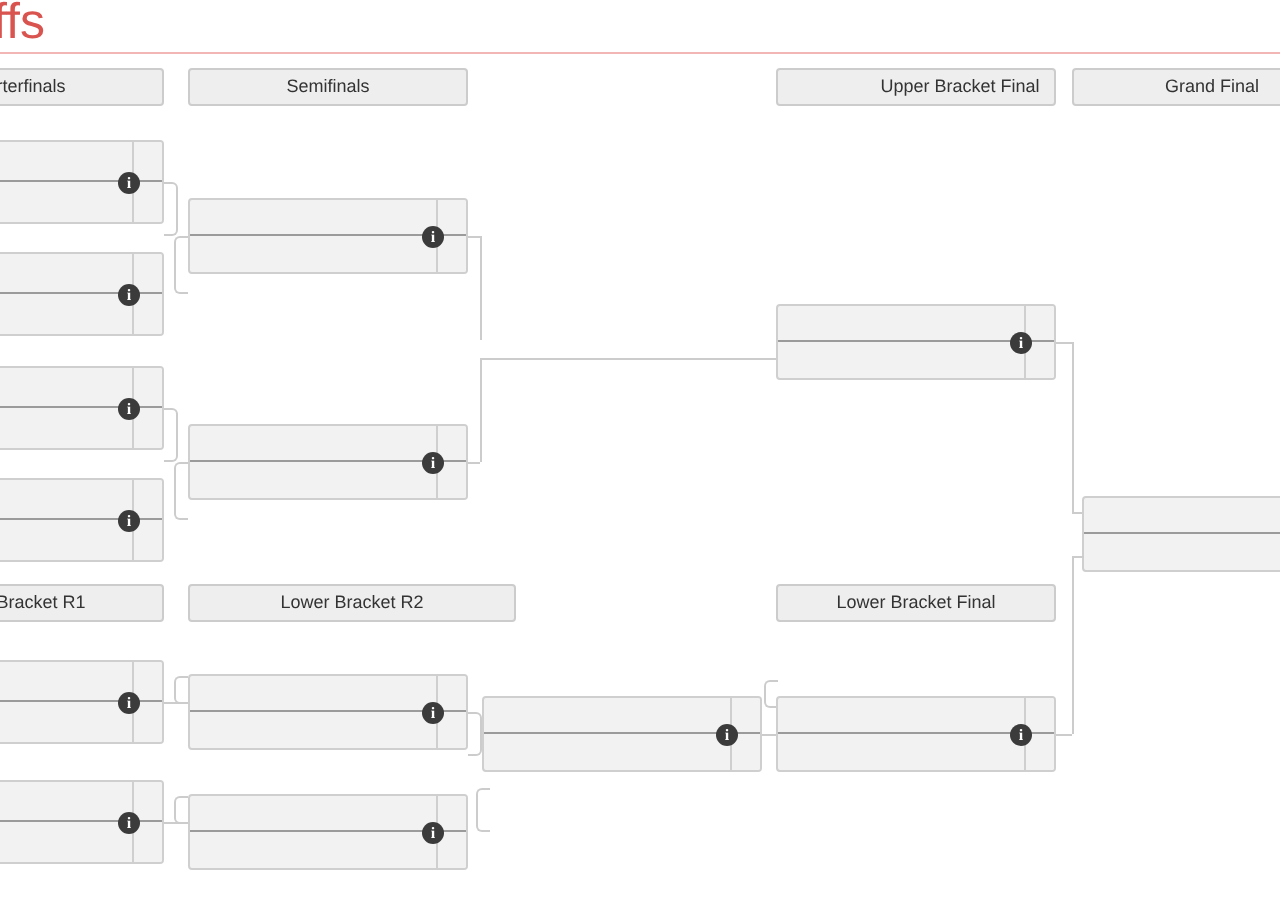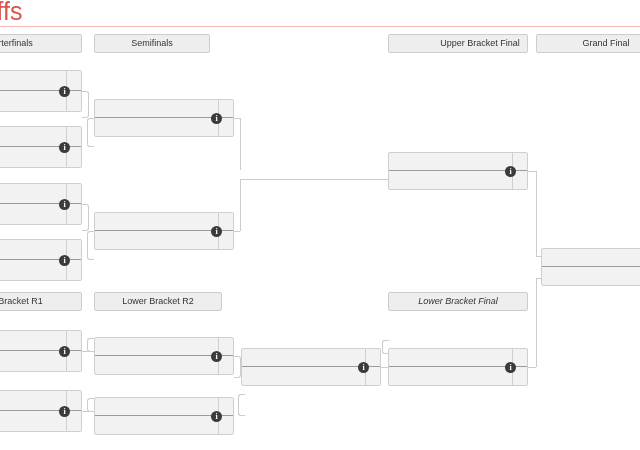--- a/index.html
+++ b/index.html
@@ -124,37 +124,37 @@
 <body>
 
 <div id="stage">
 
   <div class="page-title">Playoffs</div>
   <div class="title-rule"></div>
 
   <div class="round-header" style="left:-68px; top:34px; width:150px;">
     <span>Quarterfinals</span>
   </div>
-  <div class="round-header" style="left:94px; top:34px; width:116px;">
+  <div class="round-header" style="left:94px; top:34px; width:140px;">
     <span>Semifinals</span>
   </div>
   <div class="round-header" style="left:388px; top:34px; width:140px;padding-left:44px;">
     <span>Upper Bracket Final</span>
   </div>
   <div class="round-header" style="left:536px; top:34px; width:140px;">
     <span>Grand Final</span>
   </div>
 
   <div class="round-header" style="left:-68px; top:292px; width:150px;">
     <span>Lower Bracket R1</span>
   </div>
-  <div class="round-header" style="left:94px; top:292px; width:128px;">
+  <div class="round-header" style="left:94px; top:292px; width:164px;">
     <span>Lower Bracket R2</span>
   </div>
-  <div class="round-header" style="left:388px; top:292px; width:140px;font-style:italic;">
+  <div class="round-header" style="left:388px; top:292px; width:140px;">
     <span>Lower Bracket Final</span>
   </div>
 
   <div class="match" style="left:-68px; top:70px; width:150px; height:42px;">
     <div class="score-col"></div>
     <div class="slot top">Team Nigma</div>
     <div class="slot">Natus Vincere</div>
     <div class="info-icon">i</div>
   </div>
 

